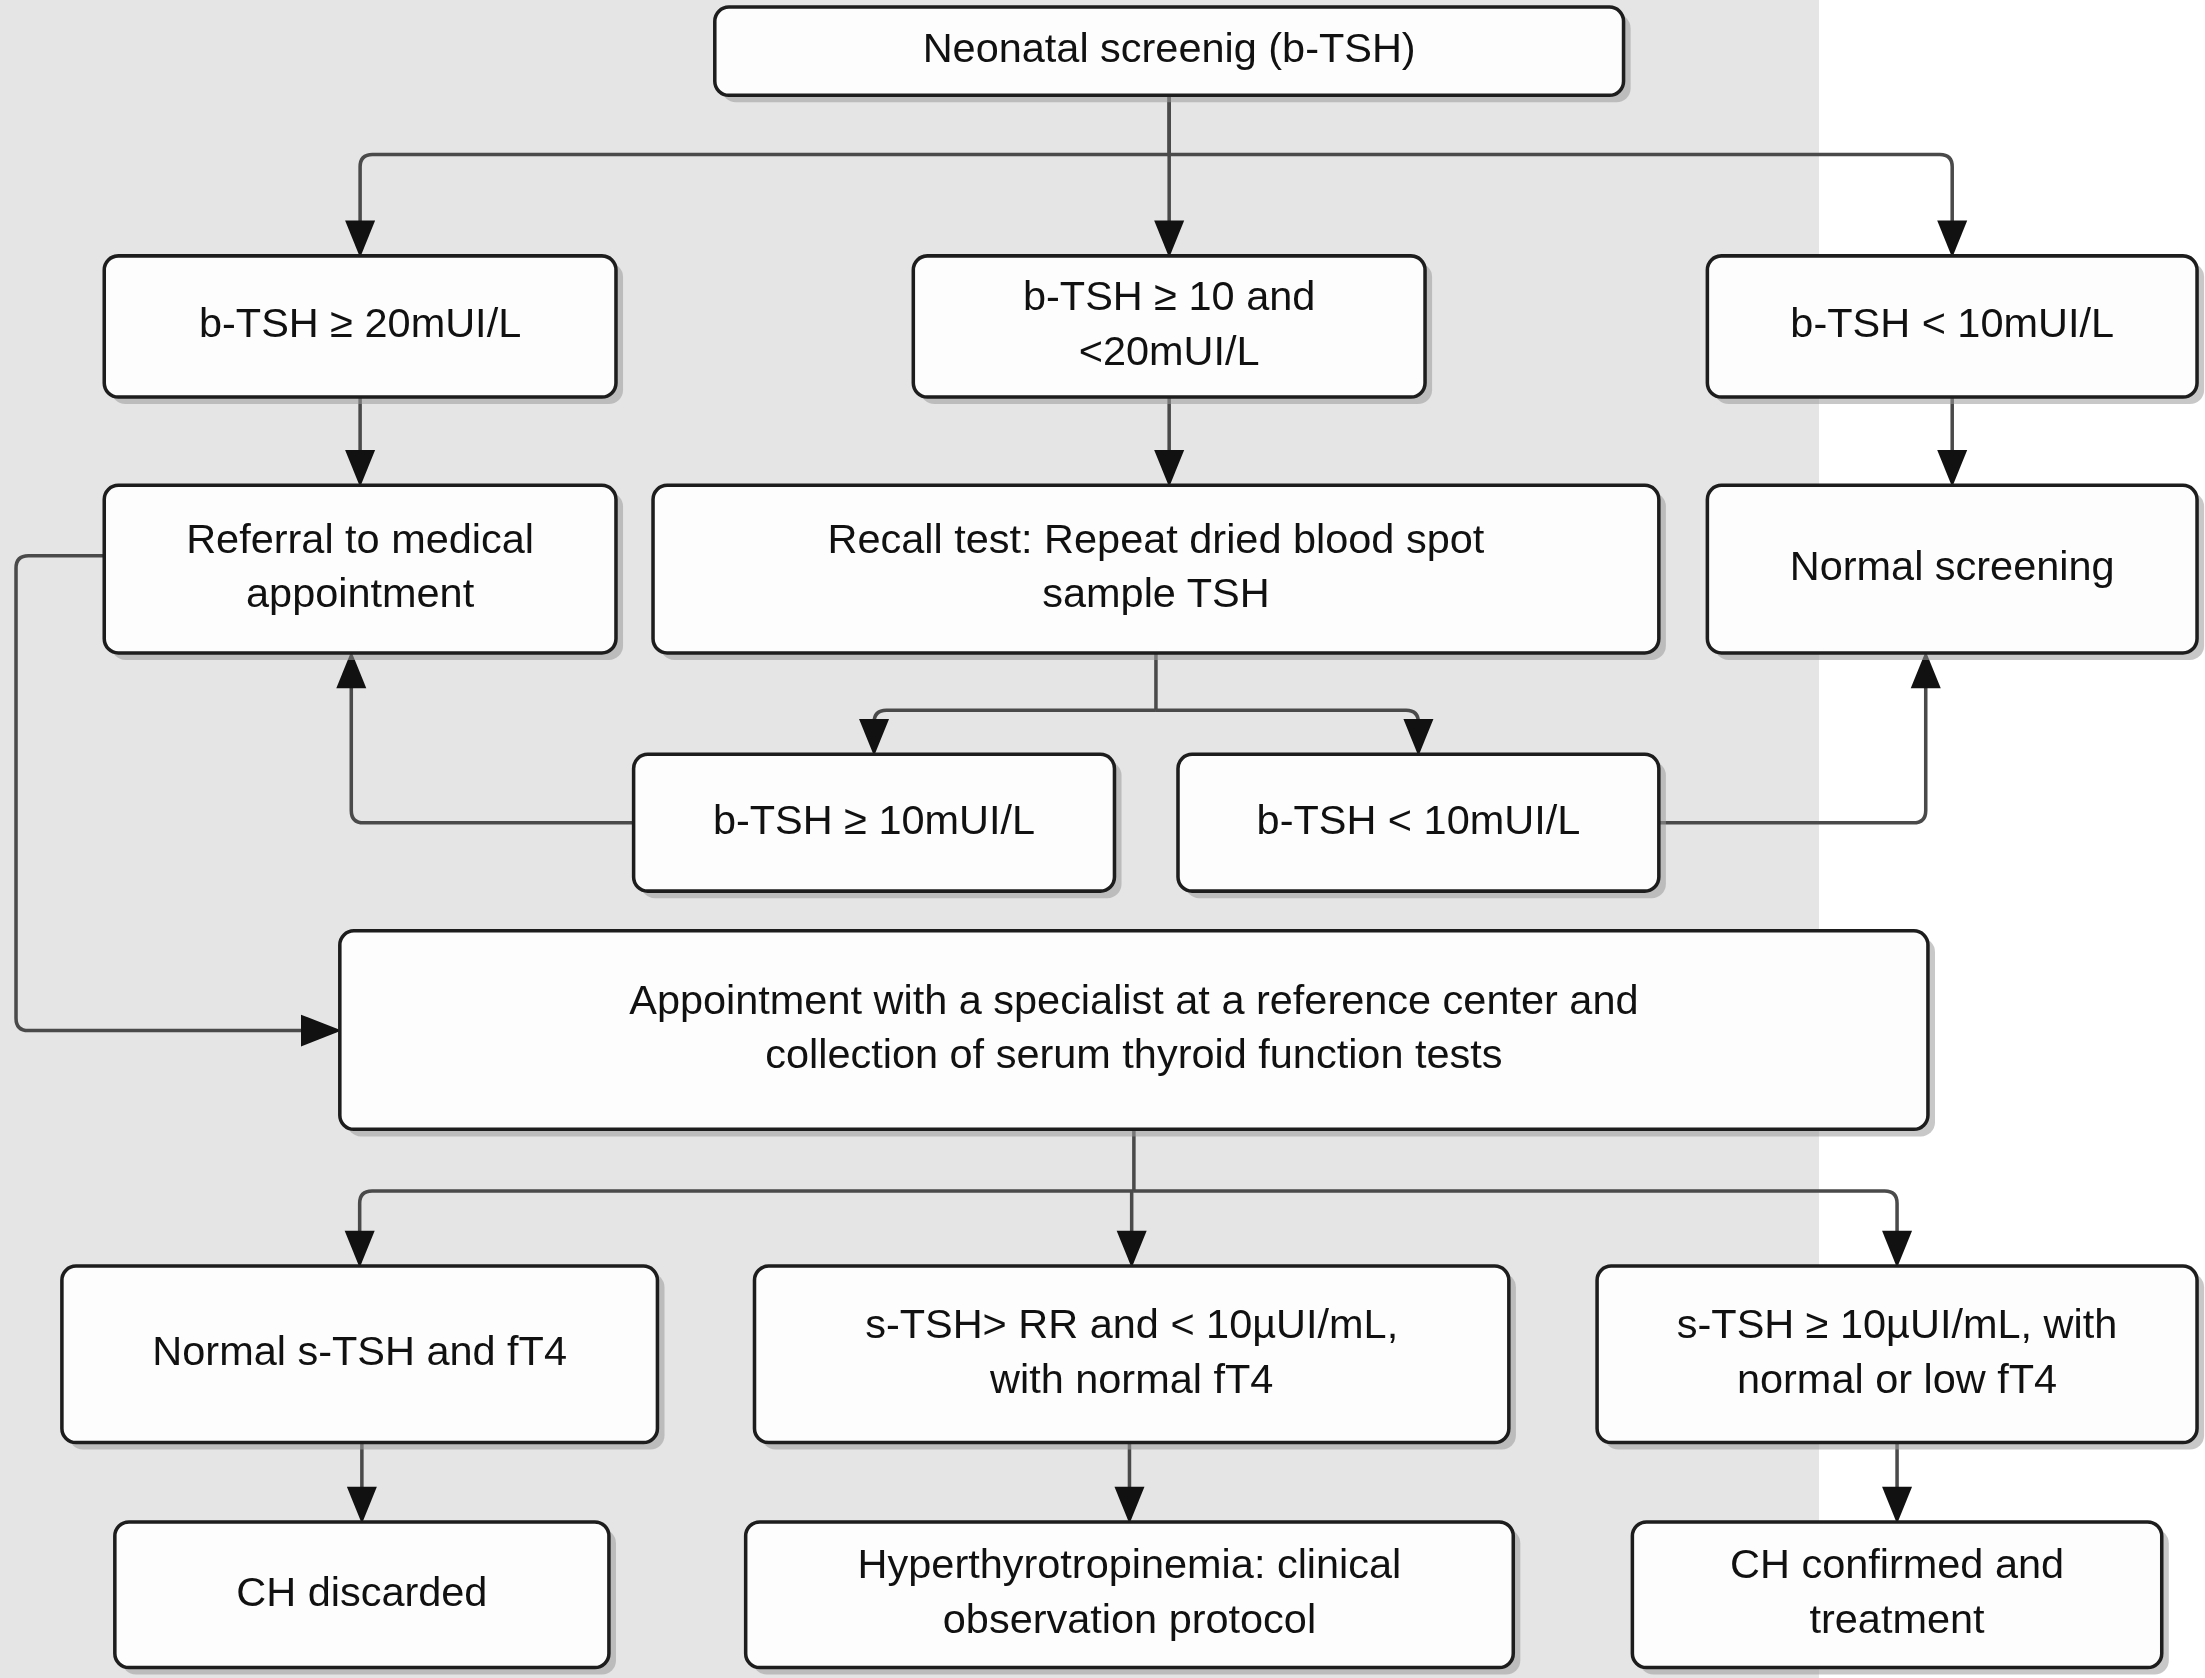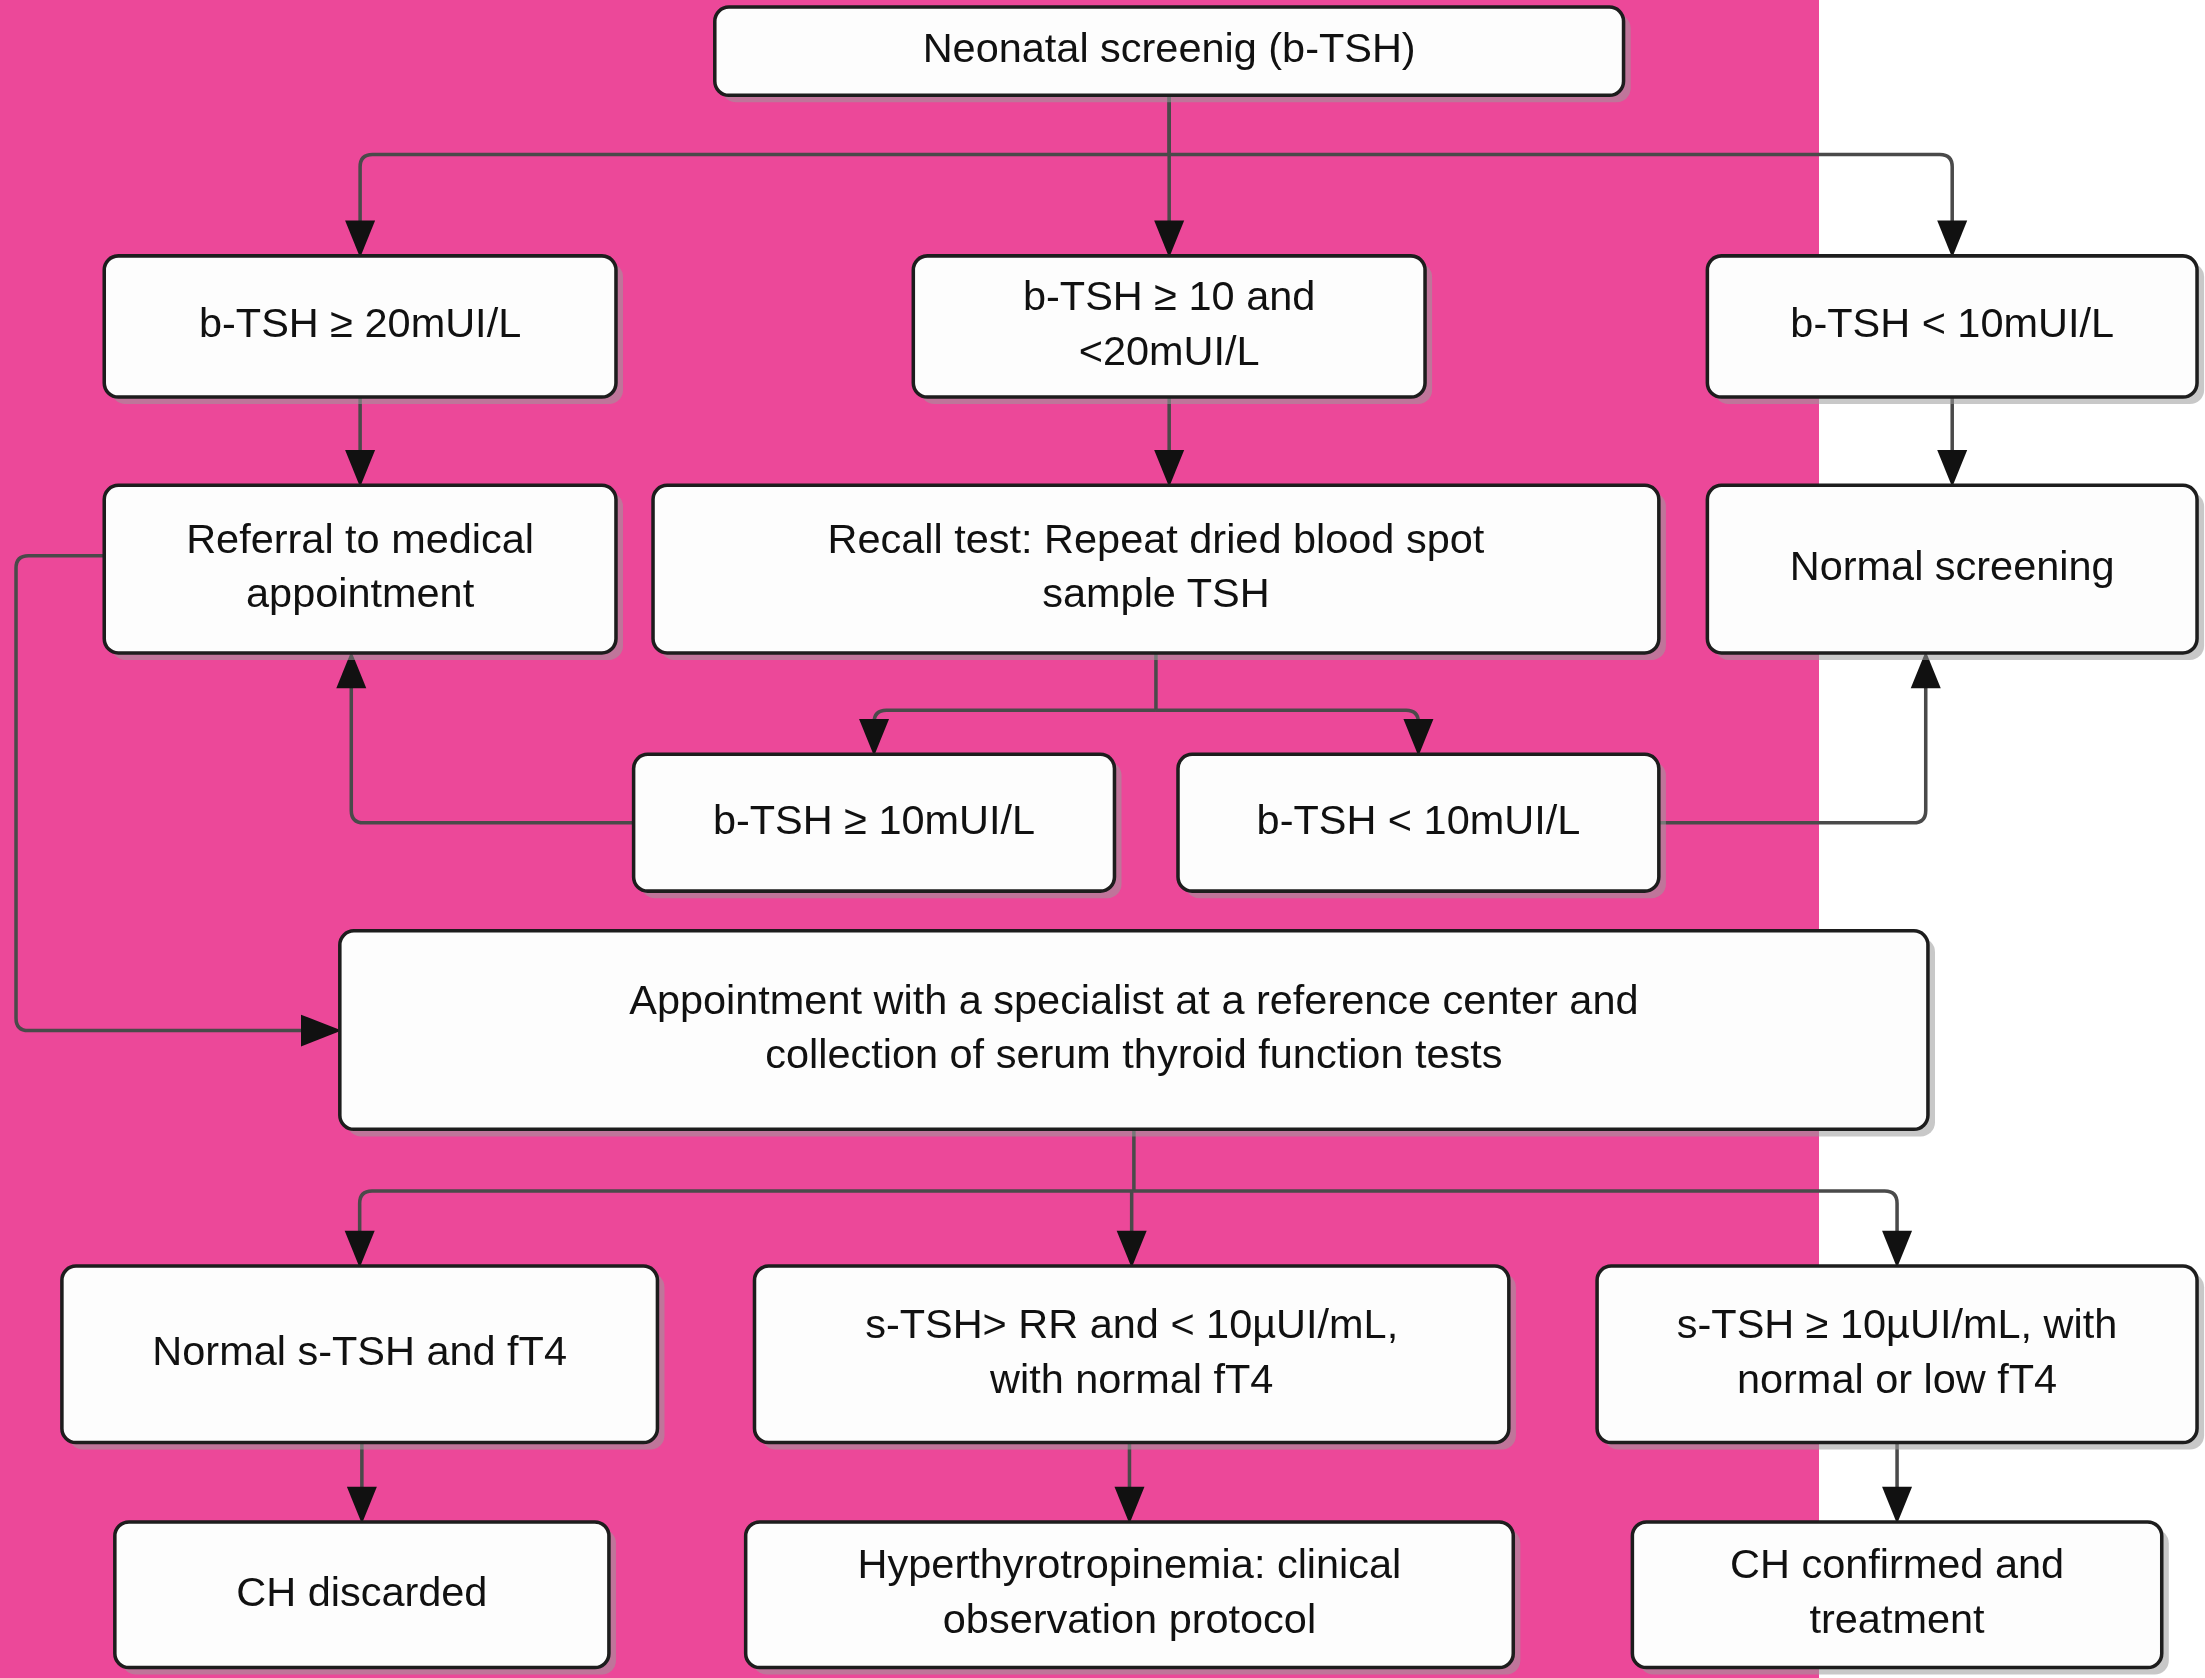--- a/index.html
+++ b/index.html
@@ -1,20 +1,20 @@
 <!DOCTYPE html>
 <html style="font-size:14px"><head>
 <meta charset="utf-8">
 <style>
   html,body{margin:0;padding:0;background:#ffffff;}
   body{
     font-family:"Liberation Sans", sans-serif;
     width:2206px;height:1679px;overflow:hidden;
   }
-  #diagram-root{position:relative;width:1819px;height:1679px;background:#ec4899;}
+  #diagram-root{position:relative;width:1819px;height:1679px;background:#e5e5e5;}
   svg#flow{position:absolute;left:0;top:0;width:2206px;height:1679px;display:block;}
   .node-rect{
     fill:#fdfdfd;stroke:#1d1d1d;stroke-width:4;
   }
   .node-shadow{
     fill:#9a9a9a;stroke:none;
   }
   .edge{
     fill:none;stroke:#4a4a4a;stroke-width:4;stroke-linejoin:miter;stroke-linecap:butt;
   }

